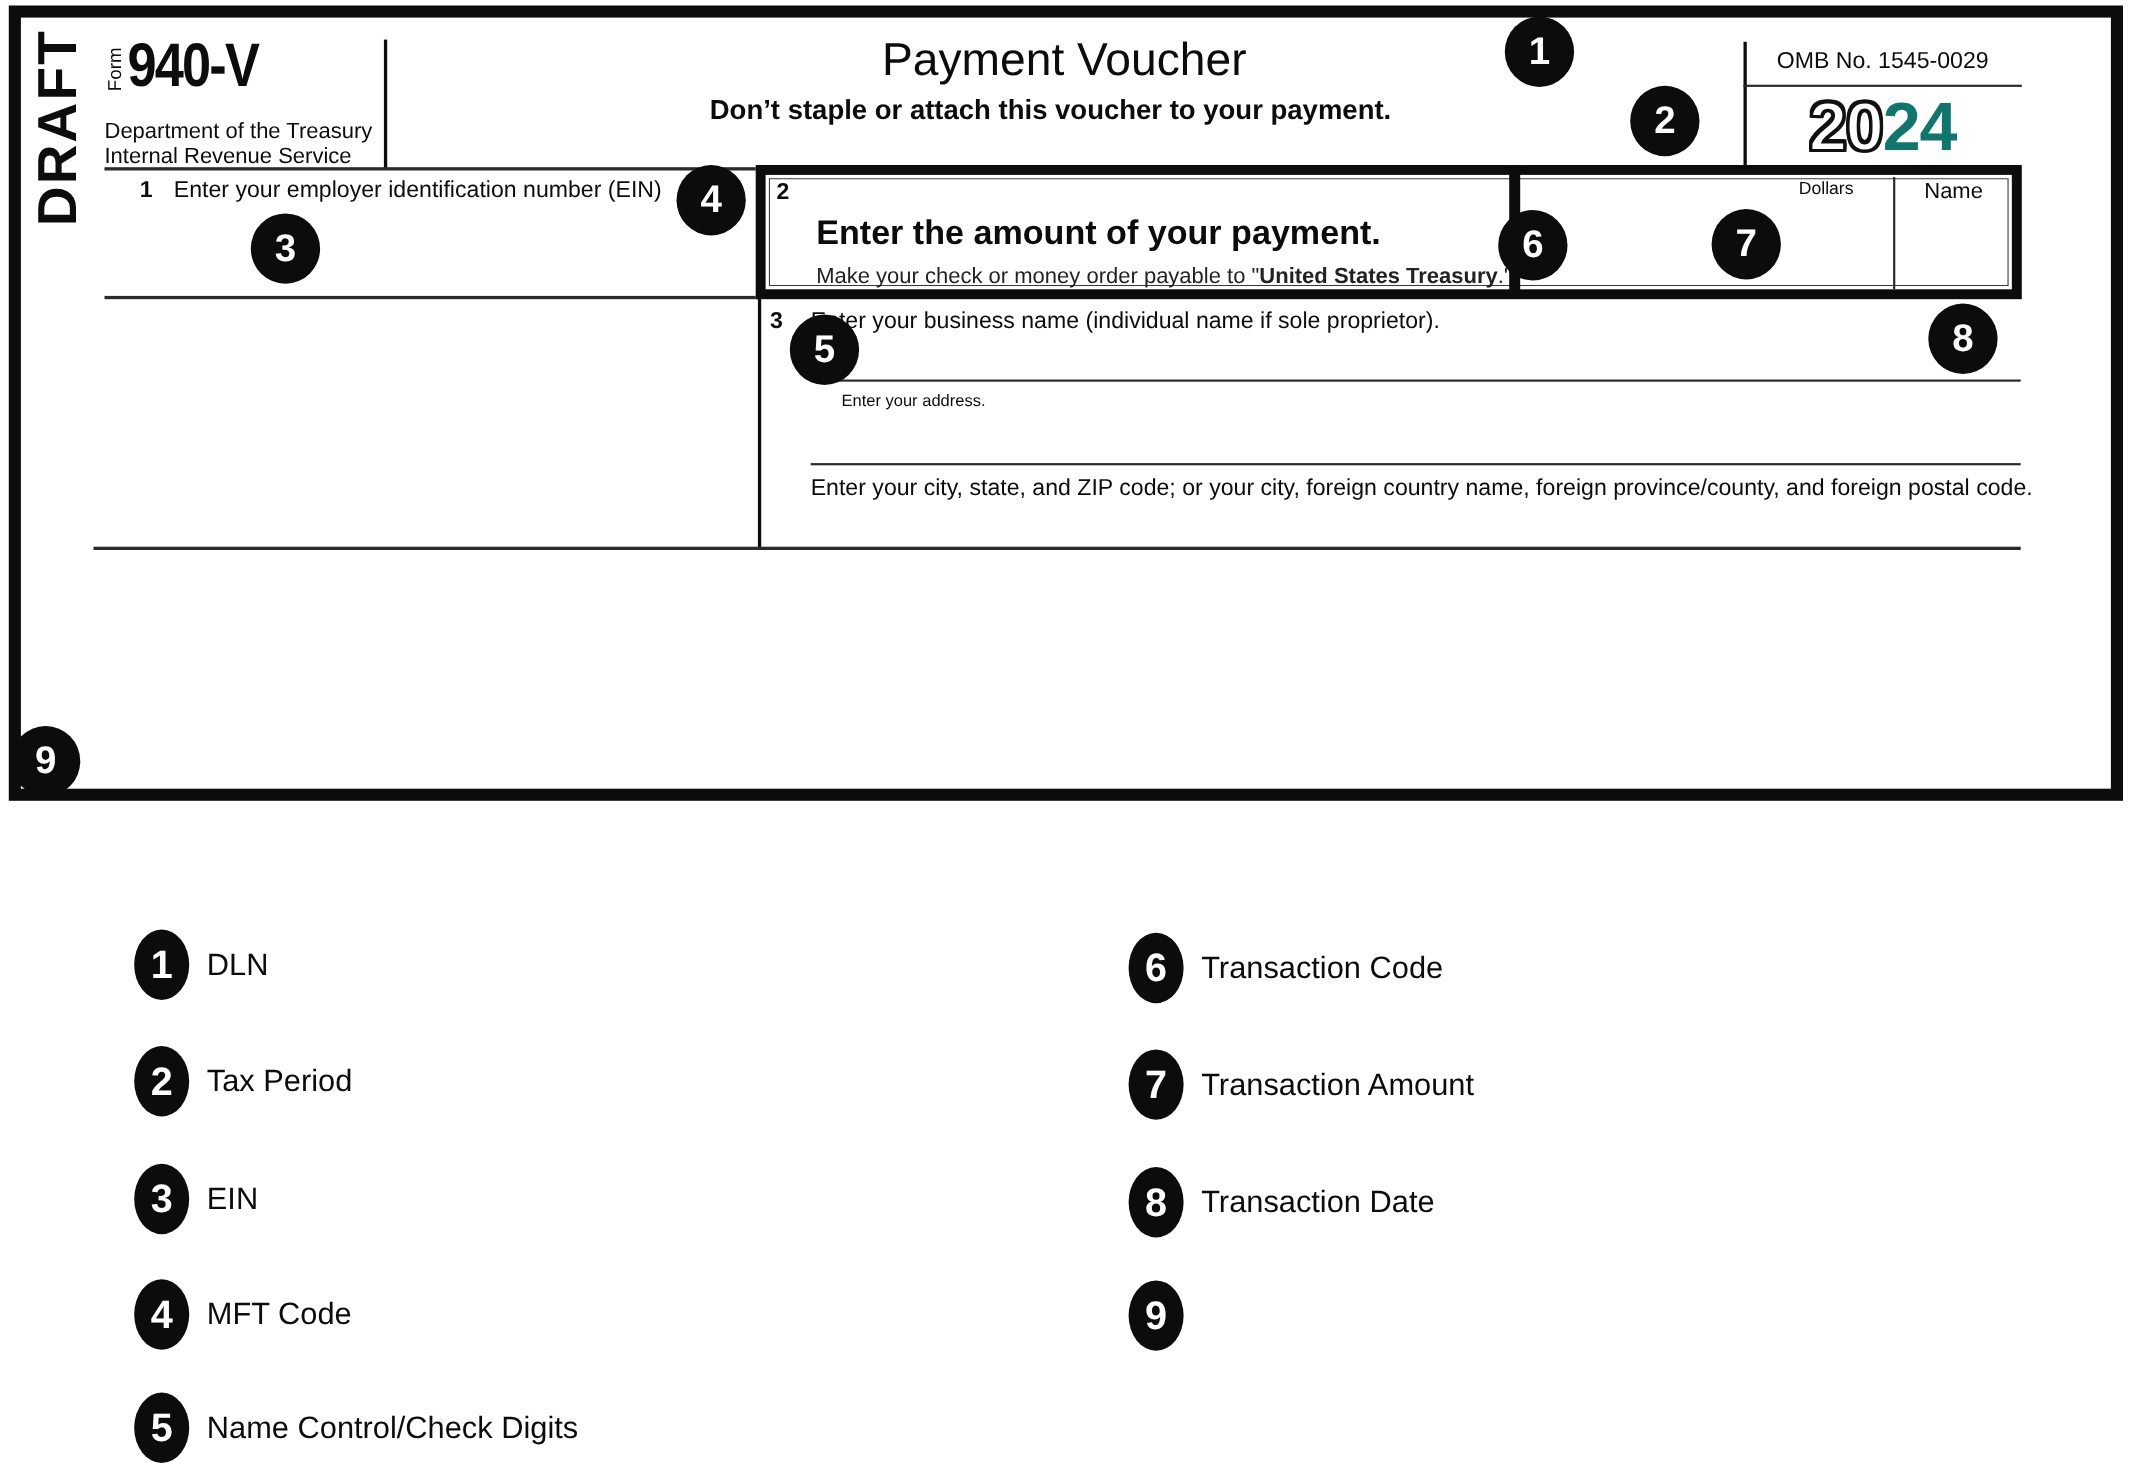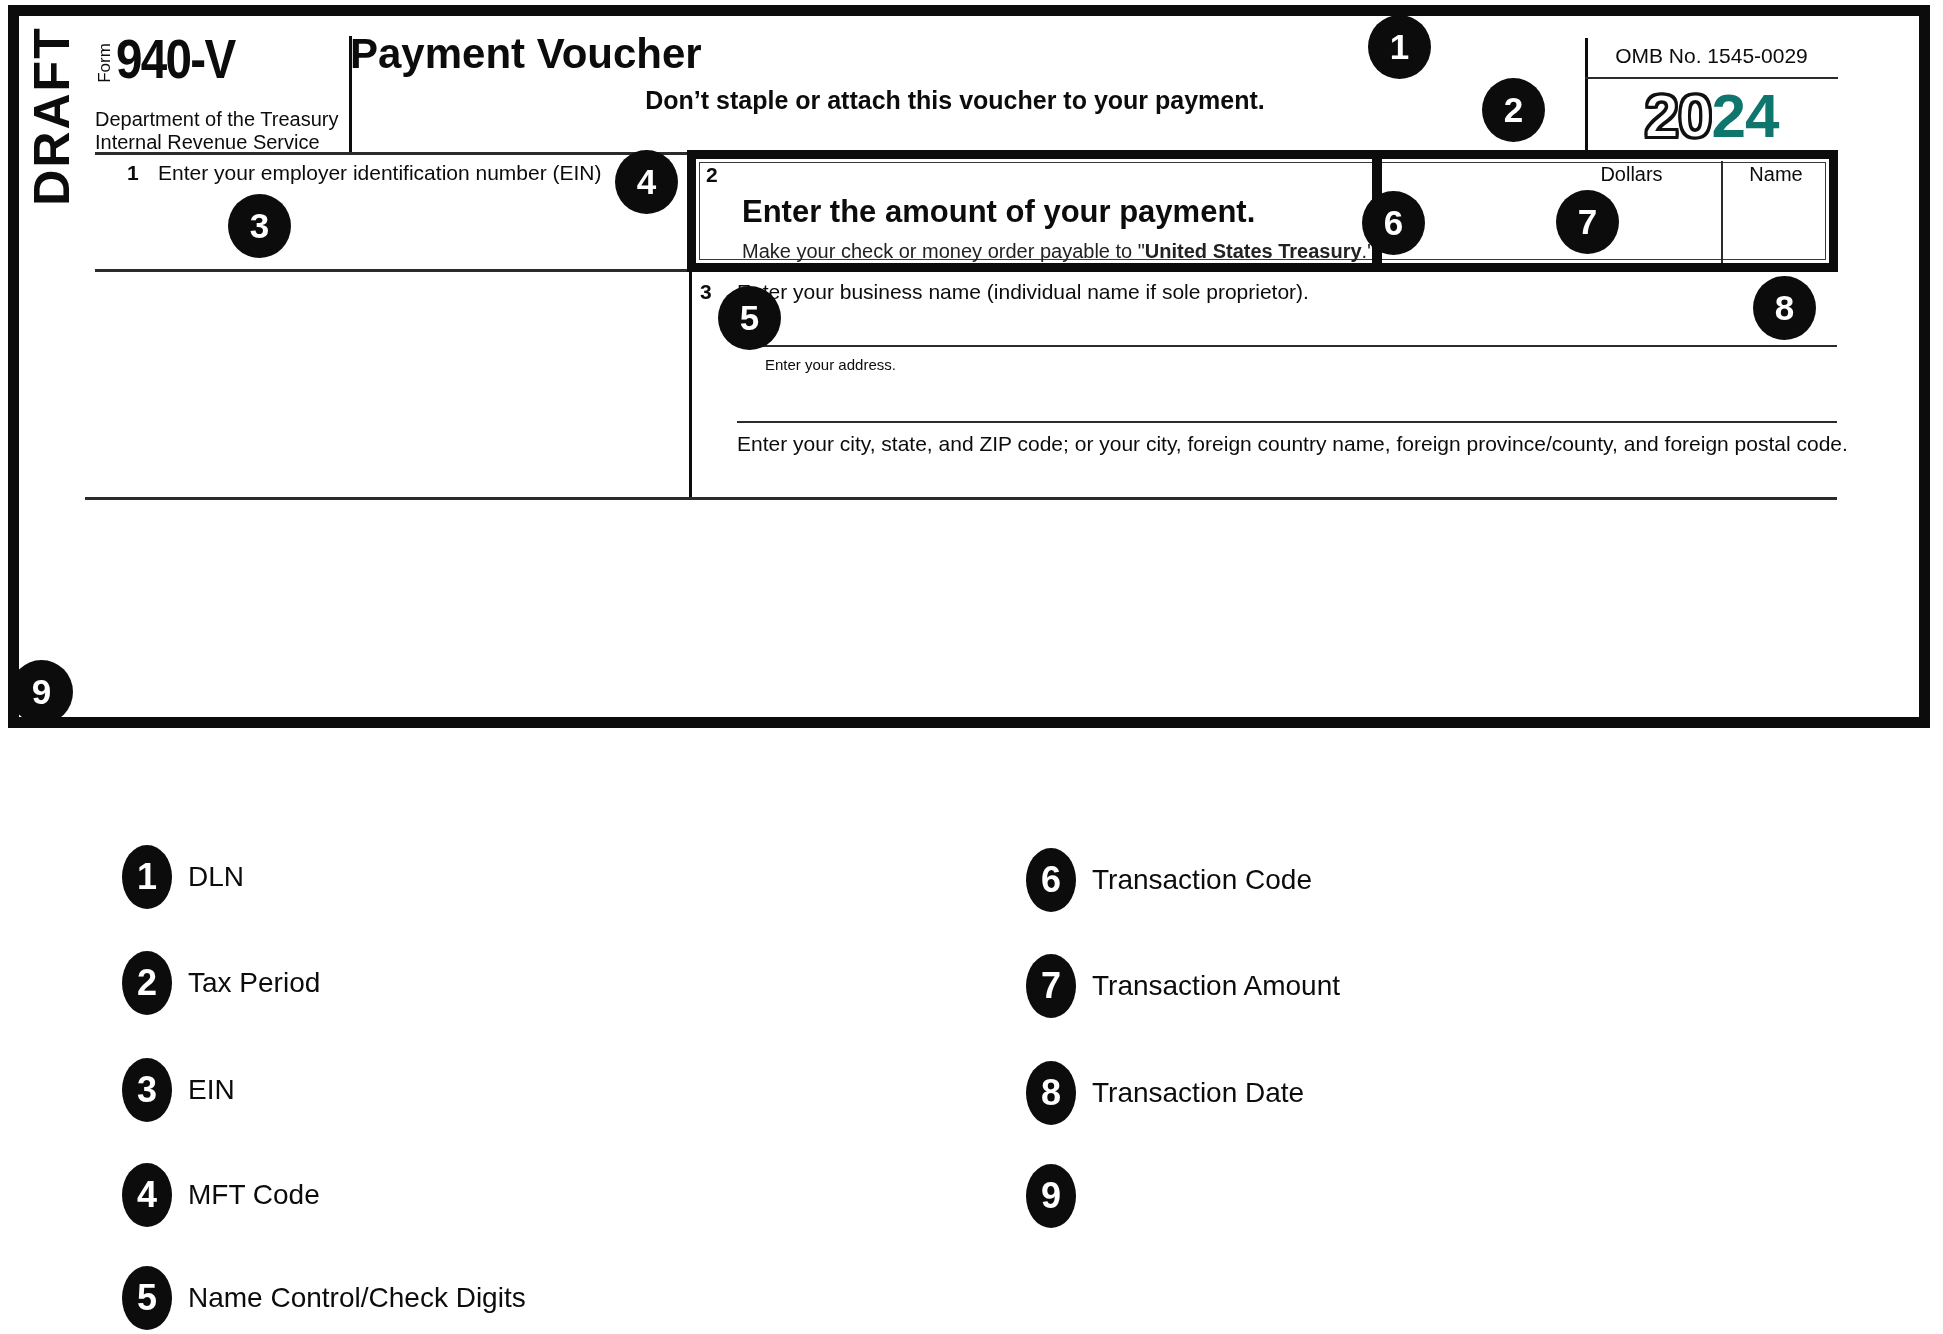--- a/index.html
+++ b/index.html
@@ -12,39 +12,39 @@
   .voucher-frame{left:8px;top:5px;width:1900px;height:701px;border:11px solid #0c0c0c;background:#fff;}
   .draft{left:-58px;top:90px;width:220px;height:52px;line-height:52px;text-align:center;
          transform:rotate(-90deg);font-size:50px;font-weight:bold;letter-spacing:2px;}
   .form-word{left:77px;top:54px;width:56px;height:18px;line-height:18px;text-align:center;
              transform:rotate(-90deg);font-size:17px;}
   .form-number{left:116px;top:26px;font-size:56px;font-weight:bold;letter-spacing:-2px;
                transform:scaleX(0.85);transform-origin:left top;white-space:nowrap;}
   .agency{left:95px;top:108px;font-size:20px;line-height:23px;white-space:nowrap;}
   .vline{background:#0c0c0c;}
   .hline{background:#2b2b2b;}
-  .title-cell{left:350px;top:30px;width:1235px;text-align:left;font-size:42px;font-weight:bold;}
+  .title-cell{left:350px;top:30px;width:1235px;text-align:center;font-size:42px;font-weight:normal;}
   .subtitle-cell{left:350px;top:86px;width:1210px;text-align:center;font-size:25px;font-weight:bold;}
   .omb{left:1585px;top:44px;width:253px;text-align:center;font-size:21px;white-space:nowrap;}
   .year{left:1585px;top:80px;width:253px;text-align:center;font-size:62px;font-weight:bold;
         letter-spacing:-1px;white-space:nowrap;}
   .year-outline{color:#fff;-webkit-text-stroke:2px #111;
      text-shadow:-2px -2px 0 #111,2px -2px 0 #111,-2px 2px 0 #111,2px 2px 0 #111,
                  -2px 0 0 #111,2px 0 0 #111,0 -2px 0 #111,0 2px 0 #111;}
   .year-bold{color:#0f766e;}
   
   .f1-num{left:127px;top:161px;font-size:21px;font-weight:bold;}
   .f1-label{left:158px;top:161px;font-size:21px;white-space:nowrap;}
   
   .amount-box{left:687px;top:150px;width:1133px;height:104px;border:9px solid #0c0c0c;
               box-shadow:inset 0 0 0 3px #fff, inset 0 0 0 4px #3a3a3a;background:#fff;}
   .f2-num{left:706px;top:163px;font-size:21px;font-weight:bold;}
   .f2-heading{left:742px;top:194px;font-size:31px;font-weight:bold;white-space:nowrap;}
   .f2-payable{left:742px;top:240px;font-size:20px;white-space:nowrap;color:#222;}
-  .dollars-label{left:1463px;top:163px;width:337px;text-align:center;font-size:20px;}
+  .dollars-label{left:1348px;top:163px;width:337px;text-align:right;font-size:16px;}
   .cents-label{left:1723px;top:163px;width:106px;text-align:center;font-size:20px;}
   
   .f3-num{left:700px;top:280px;font-size:21px;font-weight:bold;}
   .f3-name{left:737px;top:280px;font-size:21px;white-space:nowrap;}
   .f3-addr{left:737px;top:356px;font-size:15px;white-space:nowrap;margin-left:28px;}
   .f3-city{left:737px;top:432px;font-size:21px;white-space:nowrap;}
   
   .callout{width:63px;height:64px;border-radius:50%;background:#0c0c0c;color:#fff;
            display:flex;align-items:center;justify-content:center;
            font-size:35px;font-weight:bold;z-index:5;}

